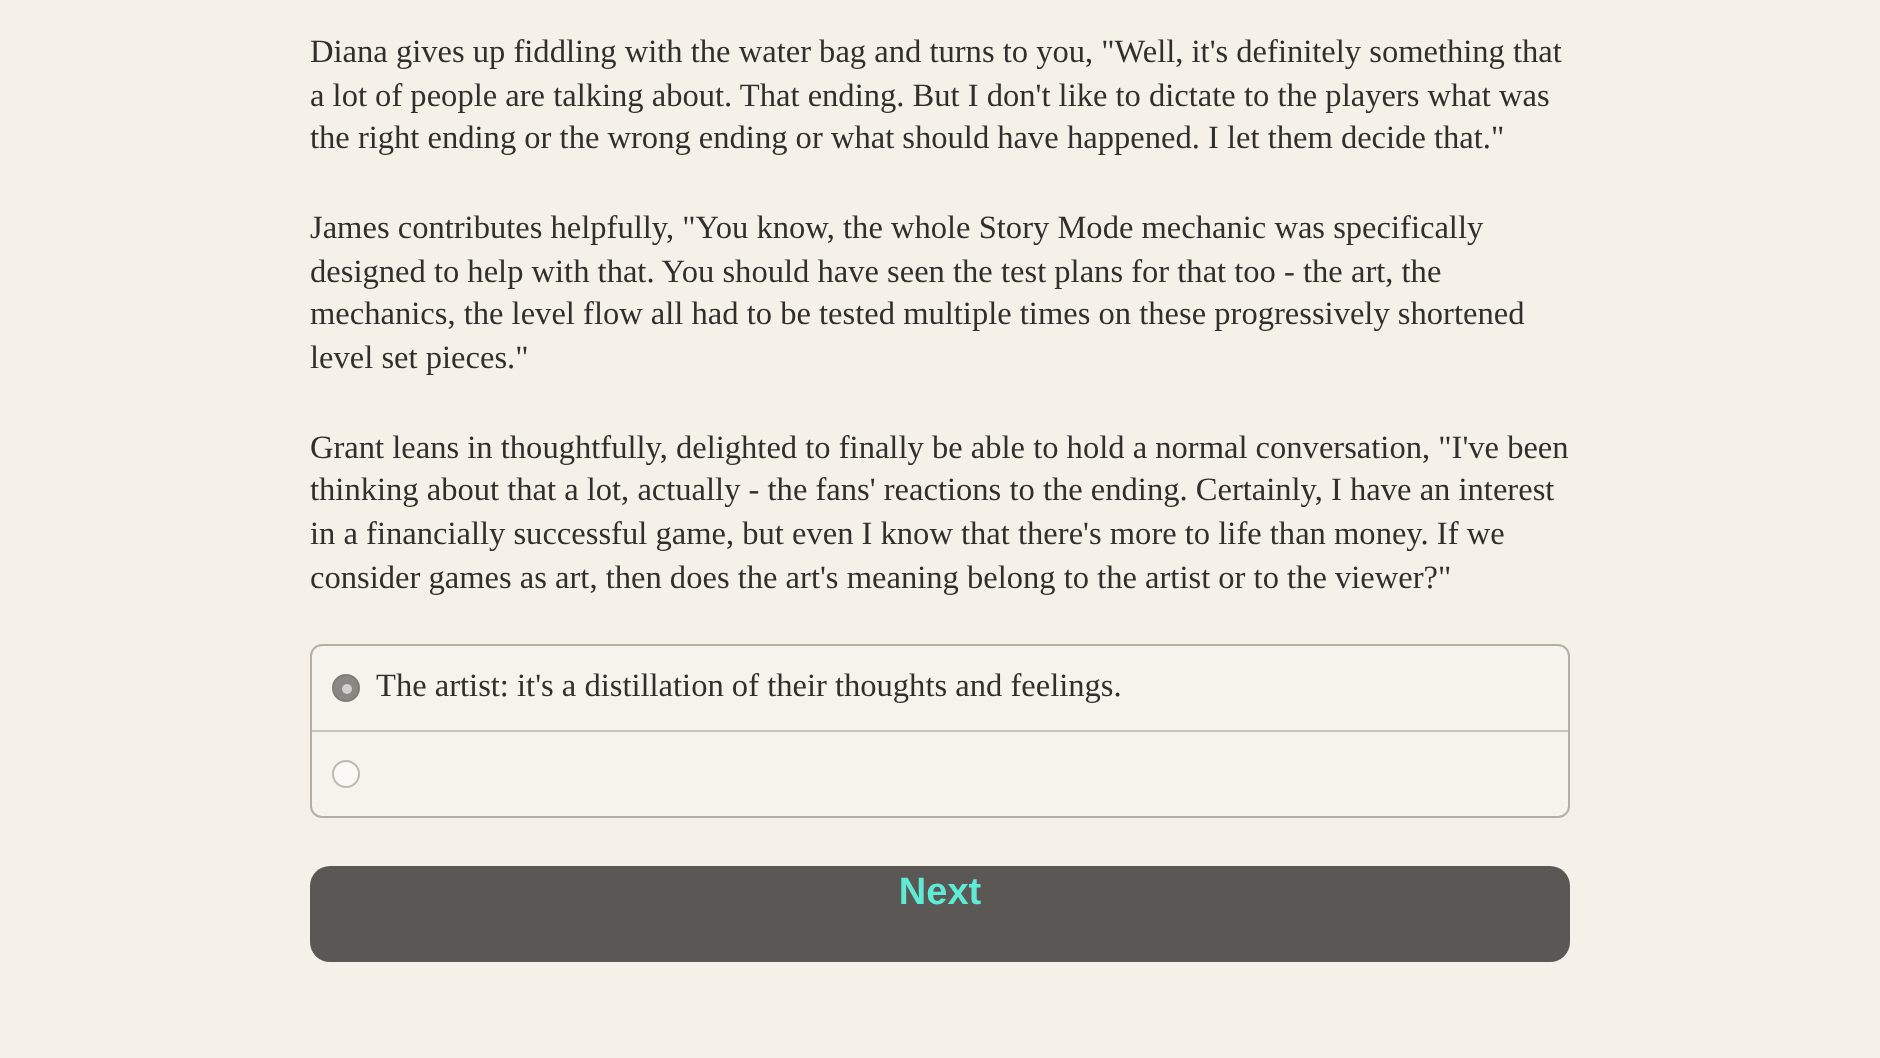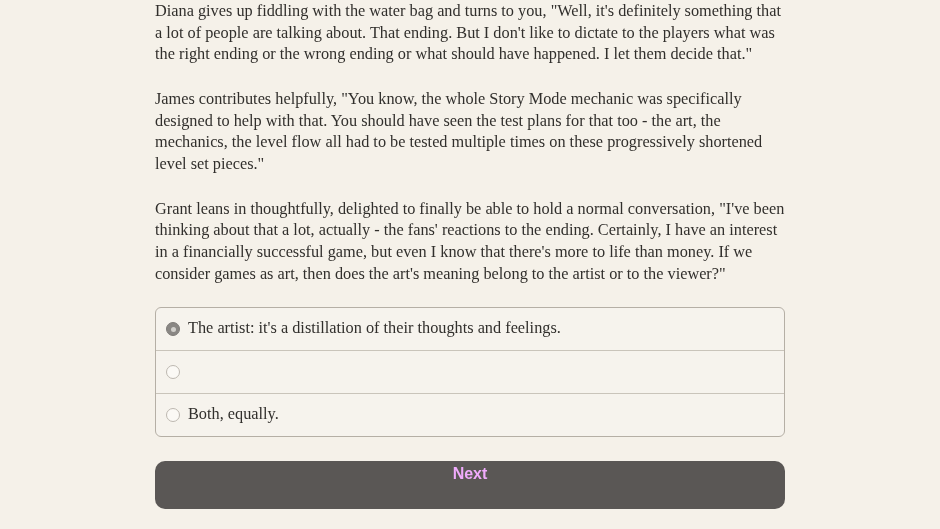--- a/index.html
+++ b/index.html
@@ -9,20 +9,21 @@
   body {
     width: 940px;
     height: 529px;
     overflow: hidden;
     background: #f5f1e9;
     font-family: "Liberation Serif", serif;
   }
   .content {
     width: 630px;
     margin: 0 auto;
+    padding-top: 15px;
   }
   .story p {
     margin: 0 0 23px 0;
     font-size: 16.3px;
     line-height: 1.33;
     color: #312f2c;
     text-align: left;
   }
   .choices-box {
     border: 1px solid #b5afa5;
@@ -83,22 +84,22 @@
     display: flex;
     justify-content: center;
     align-items: flex-start;
     padding-top: 4px;
     box-sizing: border-box;
     cursor: pointer;
   }
   .next-label {
     font-family: "Liberation Sans", sans-serif;
     font-weight: bold;
-    font-size: 16px;
-    color: #f0abfc;
+    font-size: 19px;
+    color: #5eead4;
     line-height: 1.1;
   }
 </style>
 </head>
 <body>
 
 <div class="content">
 
   <div class="story">
     <p>Diana gives up fiddling with the water bag and turns to you, "Well, it's definitely something that a lot of people are talking about. That ending. But I don't like to dictate to the players what was the right ending or the wrong ending or what should have happened. I let them decide that."</p>
@@ -107,23 +108,19 @@
   </div>
 
   <div class="choices-box">
     <div class="choice-row">
       <span class="radio selected"></span>
       <span class="choice-label">The artist: it's a distillation of their thoughts and feelings.</span>
     </div>
     <div class="choice-row">
       <span class="radio"></span>
     </div>
-    <div class="choice-row">
-      <span class="radio"></span>
-      <span class="choice-label">Both, equally.</span>
-    </div>
   </div>
 
   <button class="next-button">
     <span class="next-label">Next</span>
   </button>
 
 </div>
 
 </body></html>

